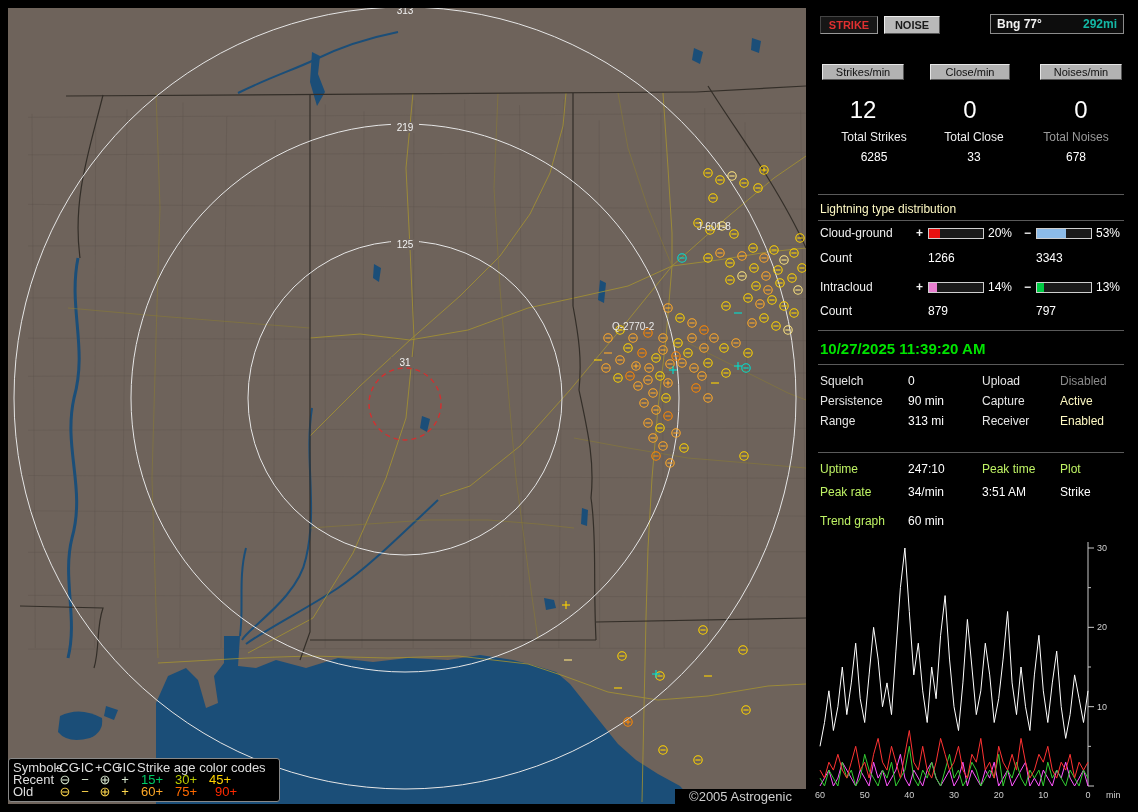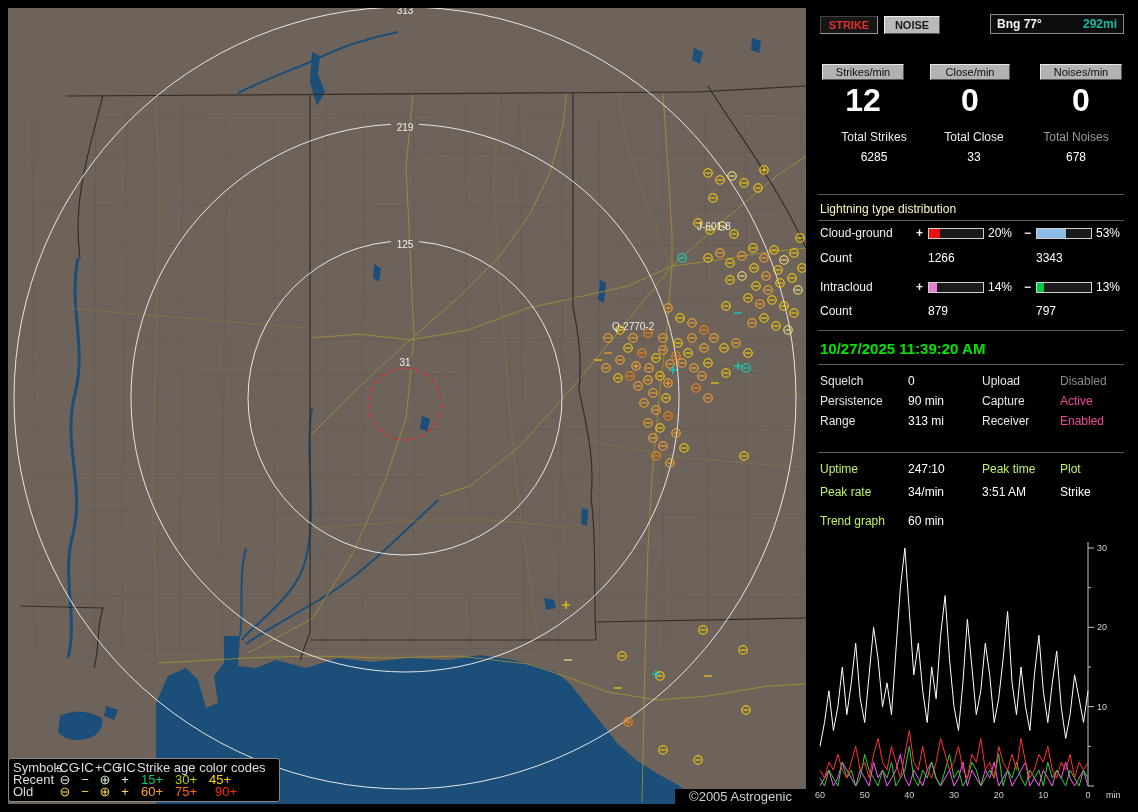--- a/index.html
+++ b/index.html
@@ -41,21 +41,21 @@
   .btn-noise{left:72px;top:8px;width:56px;background:#b9b9b9;color:#1a1a1a;
     border:1px solid #eee;border-bottom-color:#555;border-right-color:#555}
   .bng-box{left:178px;top:6px;width:134px;height:20px;border:1px solid #8c8c8c;background:#0d0d0d;
     display:flex;justify-content:space-between;align-items:center;padding:0 6px;font-weight:bold;font-size:12px}
   .bng-label{color:#f2f2f2}
   .bng-value{color:#14b8a6}
 
   .chip{position:absolute;top:56px;height:16px;background:#b2b2b2;color:#111;font-size:11px;
     text-align:center;line-height:15px;border:1px solid #e6e6e6;border-bottom-color:#555;border-right-color:#555}
   .chip1{left:10px;width:82px}.chip2{left:118px;width:80px}.chip3{left:228px;width:82px}
-  .rate{position:absolute;top:74px;height:30px;font-size:32px;font-weight:bold;color:#fff;text-align:center}
+  .rate{position:absolute;top:88px;height:30px;font-size:24px;font-weight:normal;color:#fff;text-align:center}
   .rate1{left:10px;width:82px}.rate2{left:118px;width:80px}.rate3{left:228px;width:82px}
   .tlabel{position:absolute;top:122px;width:100px;text-align:center;color:#eee}
   .tlabel.dim{color:#9a9a9a}
   .tval{position:absolute;top:142px;width:100px;text-align:center;color:#fff}
   .tl1{left:12px}.tl2{left:112px}.tl3{left:214px}
 
   .divider{position:absolute;left:6px;width:306px;height:1px;background:#5a5a5a}
   .sec-title{position:absolute;left:8px;color:#fef9c3}
 
   .dist-row,.count-row{position:absolute;left:0;width:318px;height:16px}
@@ -63,21 +63,21 @@
   .sign{position:absolute;color:#f0f0f0;font-weight:bold}
   .bar{position:absolute;width:56px;height:11px;border:1px solid #cfcfcf;background:#1a1a1a;top:2px}
   .bar-fill{display:block;height:100%}
   .pct{position:absolute;color:#fff}
   .cnt{position:absolute;color:#fff}
 
   .datetime{position:absolute;left:8px;color:#00e400;font-size:15px;font-weight:bold}
 
   .grid-cell{position:absolute;height:16px;white-space:nowrap}
   .lab{color:#e6e6e6}.lab2{color:#bef264}.val{color:#fff}
-  .green{color:#ec4899}.dim{color:#8a8a8a}
+  .green{color:#fef9c3}.dim{color:#8a8a8a}
 
   .trend-wrap{position:absolute;left:0;top:528px;width:318px;height:268px;background:#000}
   .trend-wrap svg{display:block}
   .taxis{stroke:#c8c8c8;stroke-width:1}
   .tlab{fill:#cfcfcf;font:9px "Liberation Sans",sans-serif}
 </style>
 </head>
 <body>
 
 <div class="screen">

